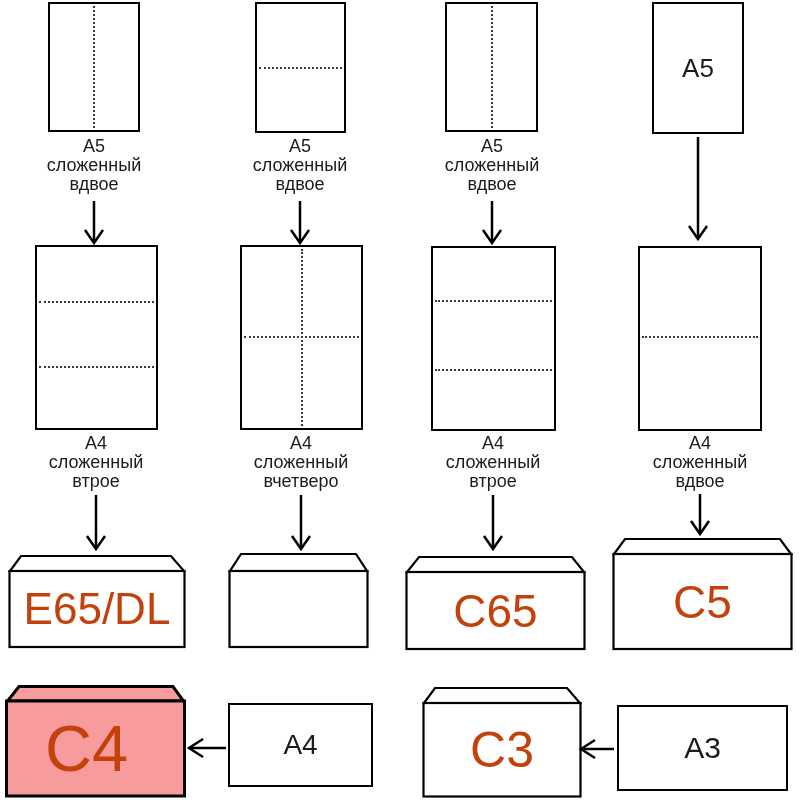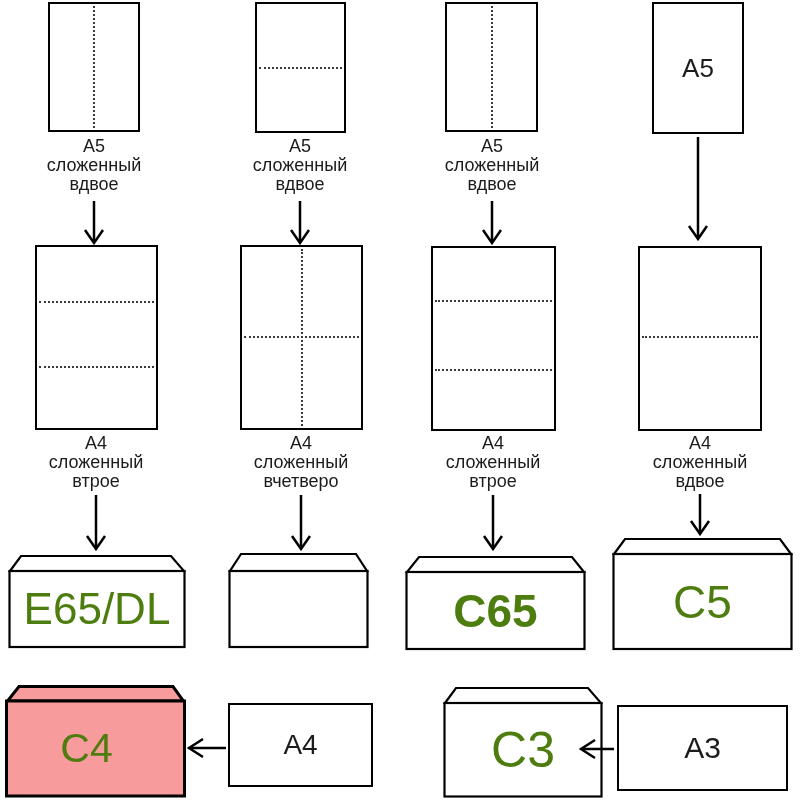--- a/index.html
+++ b/index.html
@@ -48,21 +48,21 @@
     color: #1c1c1c;
   }
   .arrow-svg { position: absolute; }
   .envelope { position: absolute; }
   .envelope svg { position: absolute; left: 0; top: 0; }
   .env-label {
     position: absolute;
     display: flex;
     align-items: center;
     justify-content: center;
-    color: #4d7c0f;
+    color: #c2410c;
   }
   .bottom-paper {
     position: absolute;
     background: #ffffff;
     border: 2px solid #000000;
     box-sizing: border-box;
     display: flex;
     align-items: center;
     justify-content: center;
     font-size: 28px;
@@ -188,52 +188,52 @@
     <div class="env-label" style="left:0; top:17px; width:178px; height:76px; font-size:44px;">E65/DL</div>
   </div>
 
   <div class="envelope" style="left:228px; top:552px; width:141px; height:97px;">
     <svg width="141" height="97">
       <path d="M13,2 L128,2 L139,19 L2,19 Z" fill="#fff" stroke="#000" stroke-width="2.2"></path>
       <rect x="1.5" y="19" width="138" height="76" fill="#fff" stroke="#000" stroke-width="2.2"></rect>
     </svg>
   </div>
 
-  <div class="envelope" style="left:405px; top:555px; width:166px; height:96px;font-weight:bold;">
+  <div class="envelope" style="left:405px; top:555px; width:166px; height:96px;">
     <svg width="181" height="96">
       <path d="M14,2 L167,2 L179,17 L2,17 Z" fill="#fff" stroke="#000" stroke-width="2.2"></path>
       <rect x="1.5" y="17" width="178" height="77" fill="#fff" stroke="#000" stroke-width="2.2"></rect>
     </svg>
     <div class="env-label" style="left:0; top:17px; width:181px; height:77px; font-size:46px;">C65</div>
   </div>
 
   <div class="envelope" style="left:612px; top:537px; width:181px; height:114px;">
     <svg width="181" height="114">
       <path d="M13,2 L168,2 L179,17 L2,17 Z" fill="#fff" stroke="#000" stroke-width="2.2"></path>
       <rect x="1.5" y="17" width="178" height="95" fill="#fff" stroke="#000" stroke-width="2.2"></rect>
     </svg>
     <div class="env-label" style="left:0; top:17px; width:181px; height:95px; font-size:46px;">C5</div>
   </div>
 
   <div class="envelope" style="left:5px; top:684px; width:181px; height:114px;">
     <svg width="181" height="114">
       <path d="M14,2.5 L168,2.5 L178.5,17 L2.5,17 Z" stroke="#000" stroke-width="3" fill="#f79b9c"></path>
       <rect x="1.5" y="17" width="178" height="95" stroke="#000" stroke-width="3" fill="#f79b9c"></rect>
     </svg>
-    <div class="env-label" style="left:0; top:17px; width:163px; height:95px; font-size:41px;">C4</div>
+    <div class="env-label" style="left:0; top:17px; width:163px; height:95px; font-size:65px;">C4</div>
   </div>
 
   <svg class="arrow-svg" style="left:186px; top:736px;" width="42" height="24">
     <line x1="40" y1="12" x2="5" y2="12" stroke="#000" stroke-width="2.5"></line>
     <polyline points="17,3 3,12 17,21" fill="none" stroke="#000" stroke-width="2.5"></polyline>
   </svg>
 
   <div class="bottom-paper" style="left:228px; top:703px; width:145px; height:84px;">А4</div>
 
-  <div class="envelope" style="left:443px; top:686px; width:160px; height:112px;padding-left:7px;">
+  <div class="envelope" style="left:422px; top:686px; width:160px; height:112px;padding-left:7px;">
     <svg width="160" height="112">
       <path d="M13,2 L145,2 L158,17 L2,17 Z" fill="#fff" stroke="#000" stroke-width="2.2"></path>
       <rect x="1.5" y="17" width="157" height="93.5" fill="#fff" stroke="#000" stroke-width="2.2"></rect>
     </svg>
     <div class="env-label" style="left:0; top:17px; width:160px; height:93px; font-size:50px;">C3</div>
   </div>
 
   <svg class="arrow-svg" style="left:578px; top:737px;" width="38" height="24">
     <line x1="36" y1="12" x2="5" y2="12" stroke="#000" stroke-width="2.5"></line>
     <polyline points="17,3 3,12 17,21" fill="none" stroke="#000" stroke-width="2.5"></polyline>

